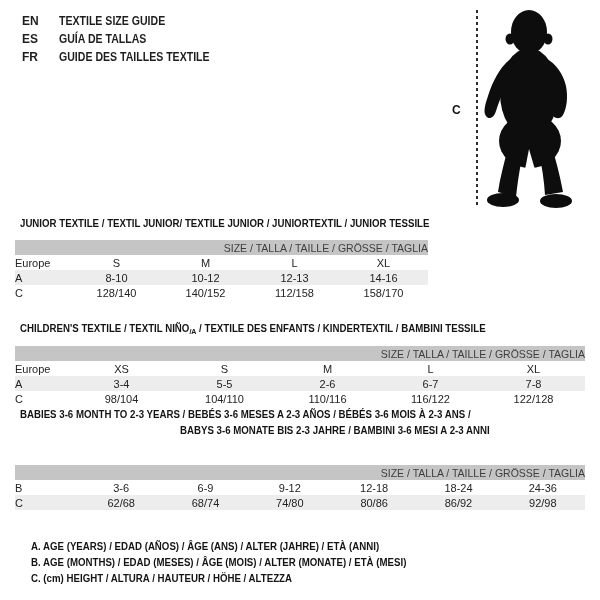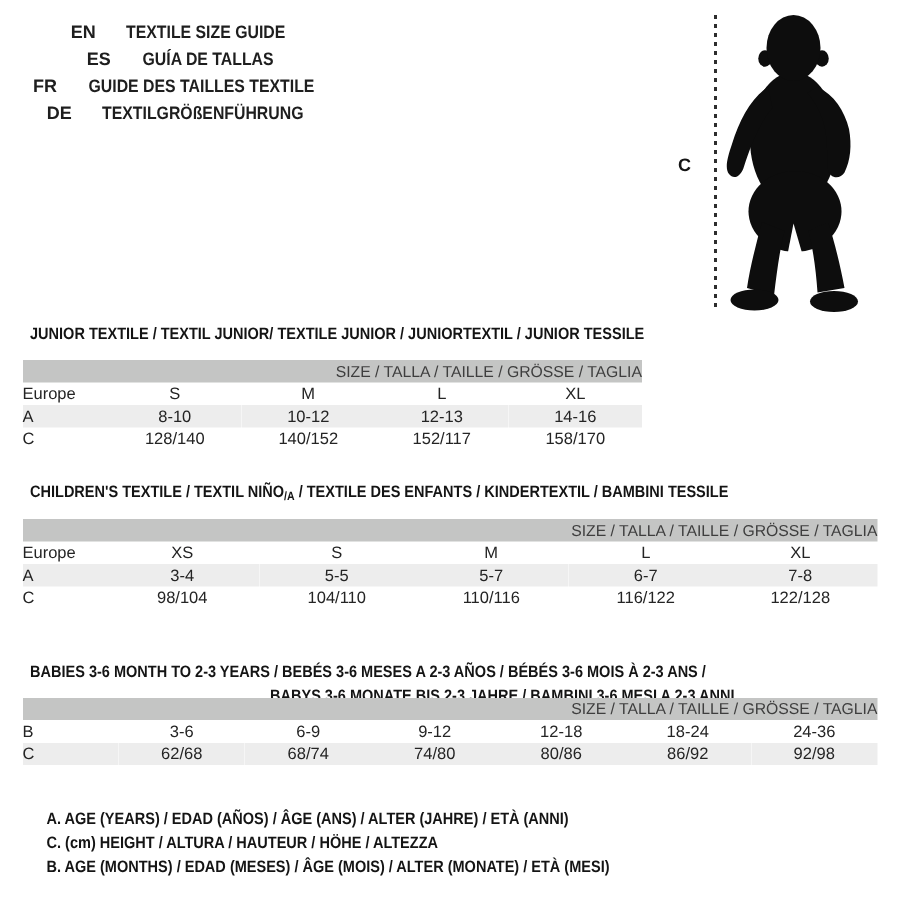--- a/index.html
+++ b/index.html
@@ -4,21 +4,21 @@
 <style>
   html,body { margin:0; padding:0; background:#fff; }
   .page {
     position:relative; width:600px; height:600px; background:#ffffff;
     font-family:"Liberation Sans", sans-serif; color:#1e1e1e; overflow:hidden;
   }
   .cond { display:inline-block; transform:scaleX(0.88); transform-origin:0 50%; white-space:nowrap; }
 
   
   .lang-block { position:absolute; left:22px; top:12px; font-weight:bold; font-size:12px; line-height:18px; }
-  .lang-row { display:flex;justify-content:center; }
+  .lang-row { display:flex; }
   .lang-code { width:37px; flex:0 0 37px; }
 
   
   .figure-line {
     position:absolute; left:476px; top:10px; width:2px; height:198px;
     background:repeating-linear-gradient(to bottom, #2d2d2d 0 3px, transparent 3px 6px);
   }
   .figure-label { position:absolute; left:452px; top:103px; font-weight:bold; font-size:12px; color:#141414; }
   .baby-svg { position:absolute; left:482px; top:8px; }
 
@@ -52,24 +52,20 @@
       <span class="cond">TEXTILE SIZE GUIDE</span>
     </div>
     <div class="lang-row">
       <span class="lang-code">ES</span>
       <span class="cond">GUÍA DE TALLAS</span>
     </div>
     <div class="lang-row">
       <span class="lang-code">FR</span>
       <span class="cond">GUIDE DES TAILLES TEXTILE</span>
     </div>
-    <div class="lang-row">
-      <span class="lang-code">DE</span>
-      <span class="cond">TEXTILGRÖßENFÜHRUNG</span>
-    </div>
   </div>
 
   <span class="figure-label">C</span>
   <div class="figure-line"></div>
   <svg class="baby-svg" width="95" height="202" viewBox="0 0 95 202" xmlns="http://www.w3.org/2000/svg">
     <g fill="#0d0d0d">
 
       <ellipse cx="47" cy="85" rx="29" ry="45"></ellipse>
 
       <ellipse cx="48" cy="133" rx="31" ry="27"></ellipse>
@@ -119,21 +115,21 @@
       <td class="label-cell">A</td>
       <td class="val">8-10</td>
       <td class="val">10-12</td>
       <td class="val">12-13</td>
       <td class="val">14-16</td>
     </tr>
     <tr class="row-white">
       <td class="label-cell">C</td>
       <td class="val">128/140</td>
       <td class="val">140/152</td>
-      <td class="val">152/117</td>
+      <td class="val">112/158</td>
       <td class="val">158/170</td>
     </tr>
   </tbody>
     </table>
 
   <div class="section-title" style="left:20px; top:320px;">
     <span class="cond"><span>CHILDREN'S TEXTILE / TEXTIL NIÑO</span><span class="sub">/A</span><span> / TEXTILE DES ENFANTS / KINDERTEXTIL / BAMBINI TESSILE</span></span>
   </div>
   <table class="size-table" style="left:15px; top:346px; width:570px;">
     <colgroup>
@@ -153,36 +149,36 @@
       <td class="val">XS</td>
       <td class="val">S</td>
       <td class="val">M</td>
       <td class="val">L</td>
       <td class="val">XL</td>
     </tr>
     <tr class="row-gray">
       <td class="label-cell">A</td>
       <td class="val">3-4</td>
       <td class="val">5-5</td>
-      <td class="val">5-7</td>
+      <td class="val">2-6</td>
       <td class="val">6-7</td>
       <td class="val">7-8</td>
     </tr>
     <tr class="row-white">
       <td class="label-cell">C</td>
       <td class="val">98/104</td>
       <td class="val">104/110</td>
       <td class="val">110/116</td>
       <td class="val">116/122</td>
       <td class="val">122/128</td>
     </tr>
   </tbody>
     </table>
 
-  <div class="section-title" style="left:20px; top:440px;">
+  <div class="section-title" style="left:20px; top:406px;">
     <span class="cond">BABIES 3-6 MONTH TO 2-3 YEARS / BEBÉS 3-6 MESES A 2-3 AÑOS / BÉBÉS 3-6 MOIS À 2-3 ANS /</span><br>
     <span class="cond">BABYS 3-6 MONATE BIS 2-3 JAHRE / BAMBINI 3-6 MESI A 2-3 ANNI</span>
   </div>
   <table class="size-table" style="left:15px; top:465px; width:570px;">
     <colgroup>
         <col style="width:64px">
         <col>
         <col>
         <col>
         <col>
@@ -209,17 +205,17 @@
       <td class="val">74/80</td>
       <td class="val">80/86</td>
       <td class="val">86/92</td>
       <td class="val">92/98</td>
     </tr>
   </tbody>
     </table>
 
   <div class="legend">
     <div><span class="cond">A. AGE (YEARS) / EDAD (AÑOS) / ÂGE (ANS) / ALTER (JAHRE) / ETÀ (ANNI)</span></div>
+    <div><span class="cond">B. AGE (MONTHS) / EDAD (MESES) / ÂGE (MOIS) / ALTER (MONATE) / ETÀ (MESI)</span></div>
     <div><span class="cond">C. (cm) HEIGHT / ALTURA / HAUTEUR / HÖHE / ALTEZZA</span></div>
-    <div><span class="cond">B. AGE (MONTHS) / EDAD (MESES) / ÂGE (MOIS) / ALTER (MONATE) / ETÀ (MESI)</span></div>
   </div>
 
 </div>
 
 </body></html>

